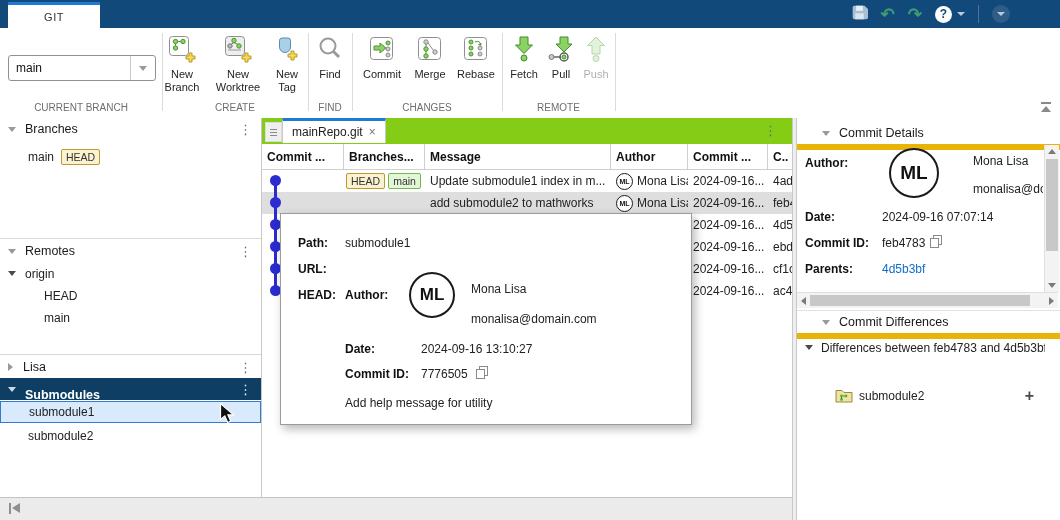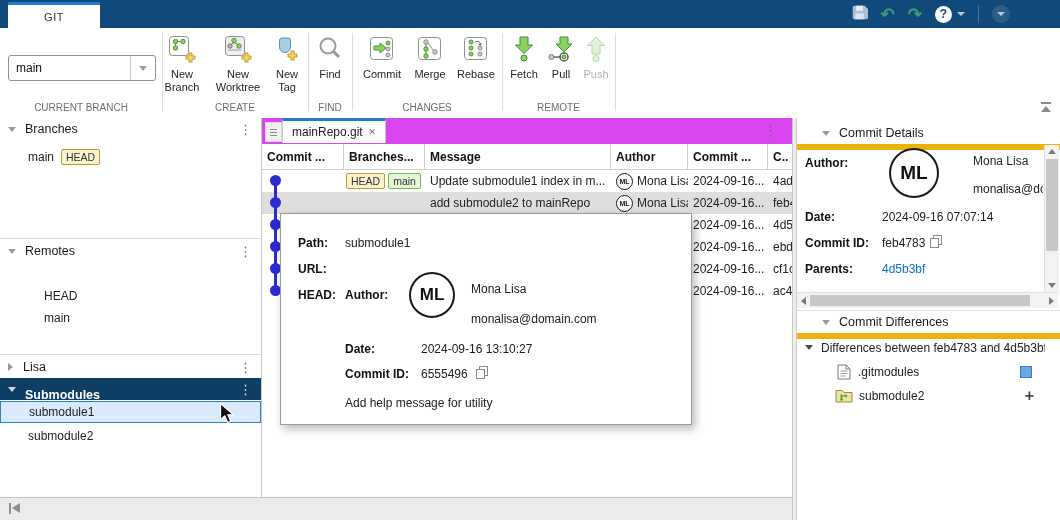--- a/index.html
+++ b/index.html
@@ -45,21 +45,21 @@
   .divider{position:absolute;left:0;width:261px;height:1px;background:#d9d9d9;}
   .navy-head{background:#0e3e63 !important;}
   .navy-head .ttl{color:#fff;font-weight:bold;margin-top:12px;}
   .navy-head .kebab{color:#e8eef4;}
   .sel-row{background:#d9eafc;border:1px solid #2e7dd1;box-sizing:border-box;}
   .badge{display:inline-block;height:14px;line-height:14px;padding:0 4px;font-size:10.5px;border-radius:2px;border:1px solid;color:#333;white-space:nowrap;}
   .badge.head{background:#fbf3cf;border-color:#b99a33;}
   .badge.main{background:#e4f6d8;border-color:#70b94e;}
   
   .center{left:262px;top:118px;width:530px;height:379px;background:#fff;}
-  .tabbar{position:absolute;left:0;top:0;width:530px;height:26px;background:#d946ef;border-bottom:6px solid #84cc16;}
+  .tabbar{position:absolute;left:0;top:0;width:530px;height:26px;background:#84cc16;border-bottom:6px solid #84cc16;}
   .doc-tab{position:absolute;left:20px;top:0;height:22px;padding:0 9px;background:#fff;border:1px solid #c9c9c9;border-bottom:none;
            border-top:3px solid #1e7ad4;display:flex;align-items:center;gap:6px;font-size:12px;color:#222;}
   .grip{position:absolute;left:3px;top:4px;width:15px;height:18px;background:#efefef;border:1px solid #dcdcdc;
         display:flex;flex-direction:column;justify-content:center;gap:2px;align-items:center;}
   .grip i{display:block;width:7px;height:1px;background:#8a8a8a;}
   .thead{position:absolute;left:0;top:26px;width:530px;height:25px;display:flex;border-bottom:1px solid #cfcfcf;background:#fff;}
   .th{box-sizing:border-box;border-right:1px solid #cfcfcf;display:flex;align-items:center;padding-left:5px;font-weight:bold;font-size:12px;color:#111;overflow:hidden;white-space:nowrap;}
   .trow{position:absolute;left:0;width:530px;height:22px;display:flex;align-items:center;}
   .trow.hl{background:#dedede;}
   .td{box-sizing:border-box;padding-left:5px;overflow:hidden;white-space:nowrap;display:flex;align-items:center;gap:4px;font-size:12px;color:#222;}
@@ -267,20 +267,24 @@
       <span style="margin-left:28px;">main</span>
       <span class="badge head" style="margin-left:7px;">HEAD</span>
     </div>
 
     <div class="divider" style="top:120px;"></div>
     <div class="sec-head" style="top:122px;">
       <span class="car down"></span>
       <span class="ttl">Remotes</span>
       <span class="kebab"></span>
     </div>
+    <div class="tree-row" style="top:145px;">
+      <span class="car darkdown"></span>
+      <span style="margin-left:9px;">origin</span>
+    </div>
     <div class="tree-row" style="top:167px;">
       <span style="margin-left:44px;">HEAD</span>
     </div>
     <div class="tree-row" style="top:189px;">
       <span style="margin-left:44px;">main</span>
     </div>
 
     <div class="divider" style="top:236px;"></div>
     <div class="sec-head" style="top:238px;">
       <span class="car right"></span>
@@ -335,21 +339,21 @@
         <span class="avatar av16">ML</span>
         <span style="overflow:hidden;white-space:nowrap;">Mona Lisa</span>
       </span>
       <span class="td" style="width:80px;">2024-09-16...</span>
       <span class="td" style="width:24px;">4ad</span>
     </div>
 
     <div class="trow hl" style="top:74px;">
       <span class="td" style="width:82px;"></span>
       <span class="td" style="width:81px;"></span>
-      <span class="td" style="width:186px;">add submodule2 to mainRepo</span>
+      <span class="td" style="width:186px;">add submodule2 to mathworks</span>
       <span class="td" style="width:77px;">
         <span class="avatar av16">ML</span>
         <span style="overflow:hidden;white-space:nowrap;">Mona Lisa</span>
       </span>
       <span class="td" style="width:80px;">2024-09-16...</span>
       <span class="td" style="width:24px;">feb4</span>
     </div>
 
     <div class="trow" style="top:96px;">
       <span class="td" style="width:426px;"></span>
@@ -386,21 +390,21 @@
     <span class="tt-val" style="left:64px;top:22px;">submodule1</span>
     <span class="tt-lbl" style="left:17px;top:48px;">URL:</span>
     <span class="tt-lbl" style="left:17px;top:74px;">HEAD:</span>
     <span class="tt-lbl" style="left:64px;top:74px;">Author:</span>
     <span class="avatar abs" style="left:128px;top:58px;width:42px;height:42px;font-size:17px;border-width:2.5px;">ML</span>
     <span class="tt-val" style="left:190px;top:68px;">Mona Lisa</span>
     <span class="tt-val" style="left:190px;top:98px;">monalisa@domain.com</span>
     <span class="tt-lbl" style="left:64px;top:128px;">Date:</span>
     <span class="tt-val" style="left:140px;top:128px;">2024-09-16 13:10:27</span>
     <span class="tt-lbl" style="left:64px;top:153px;">Commit ID:</span>
-    <span class="tt-val" style="left:140px;top:153px;">6555496</span>
+    <span class="tt-val" style="left:140px;top:153px;">7776505</span>
     <span class="copy abs" style="left:195px;top:152px;"></span>
     <span class="tt-val" style="left:64px;top:182px;">Add help message for utility</span>
   </div>
 
   <div class="abs splitter"></div>
 
   <div class="abs rpanel">
     <div class="rp-head" style="top:4px;">
       <span class="car down"></span>
       <span class="ttl">Commit Details</span>
@@ -431,33 +435,20 @@
     </div>
 
     <div class="rp-head" style="top:192px;border-top:1px solid #e2e2e2;">
       <span class="car down"></span>
       <span class="ttl">Commit Differences</span>
       <span class="kebab"></span>
     </div>
     <div class="diff-row" style="top:218px;">
       <span class="car darkdown"></span>
       <span style="margin-left:8px;width:224px;overflow:hidden;white-space:nowrap;">Differences between feb4783 and 4d5b3bf</span>
-    </div>
-    <div class="diff-row" style="top:242px;">
-      <span style="margin-left:40px;display:flex;">
-          <svg width="14" height="16" viewBox="0 0 14 16">
-            <path d="M1 1h8l4 4v10H1z" fill="#fff" stroke="#7a7a7a"></path>
-            <path d="M9 1v4h4" fill="none" stroke="#7a7a7a"></path>
-            <line x1="3.5" y1="7" x2="10.5" y2="7" stroke="#9a9a9a"></line>
-            <line x1="3.5" y1="9.5" x2="10.5" y2="9.5" stroke="#9a9a9a"></line>
-            <line x1="3.5" y1="12" x2="8.5" y2="12" stroke="#9a9a9a"></line>
-          </svg>
-        </span>
-      <span style="margin-left:7px;">.gitmodules</span>
-      <span class="status-sq" style="margin-left:auto;margin-right:28px;"></span>
     </div>
     <div class="diff-row" style="top:266px;">
       <span style="margin-left:38px;display:flex;">
           <svg width="18" height="15" viewBox="0 0 18 15">
             <path d="M1 2.5h6l2 2h8V14H1z" fill="#efe3a3" stroke="#9a8a3a"></path>
             <circle cx="6.5" cy="8" r="1.4" fill="#5faf3f"></circle>
             <circle cx="6.5" cy="11.5" r="1.4" fill="#5faf3f"></circle>
             <circle cx="11" cy="8" r="1.4" fill="#5faf3f"></circle>
             <line x1="6.5" y1="9" x2="6.5" y2="10.8" stroke="#3f7f2a"></line>
             <line x1="7.8" y1="8" x2="9.8" y2="8" stroke="#3f7f2a"></line>

